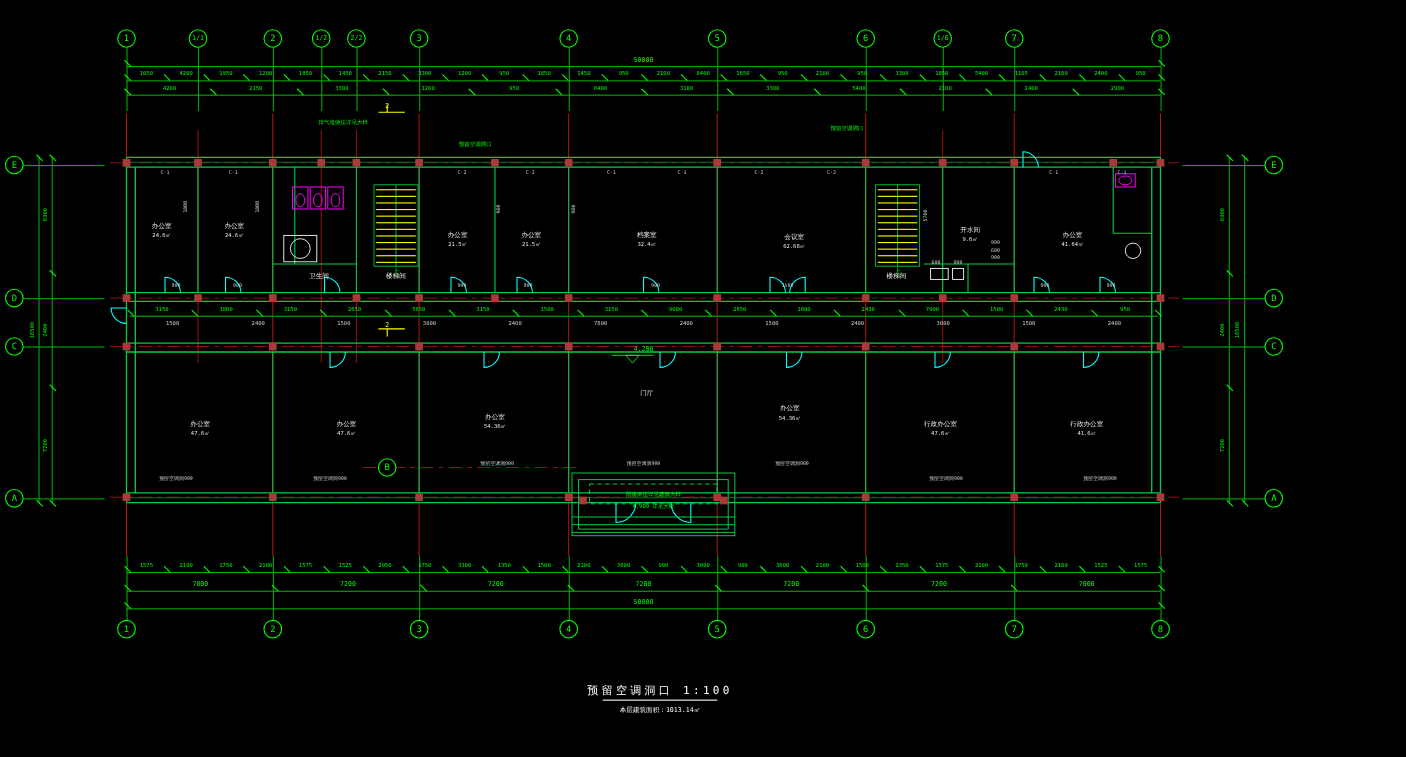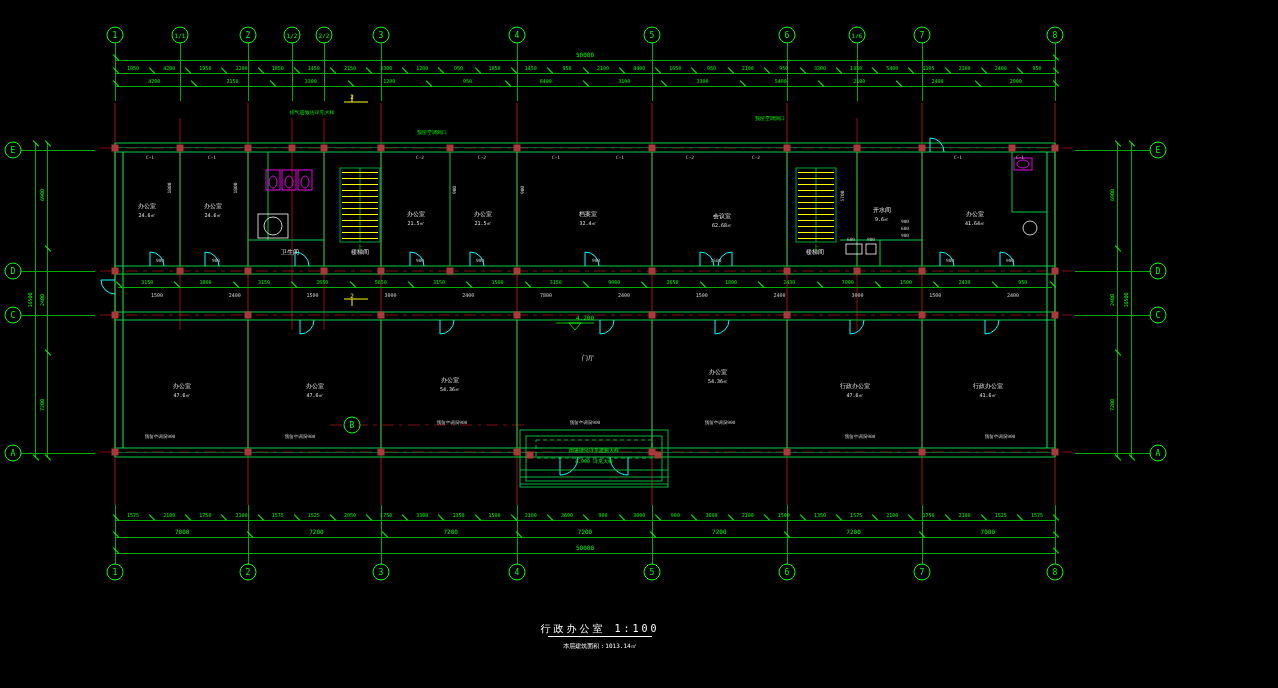--- a/index.html
+++ b/index.html
@@ -81,21 +81,21 @@
 
     <g stroke="#ffff00" stroke-width="1">
       <path d="M344 102 H368 M352 95 V102 M344 299 H368 M352 299 V306"></path>
     </g>
 
     <g stroke="#00ff00" stroke-width="0.8" fill="none">
       <path d="M569 323 H581 L575 330 Z M556 323 H594"></path>
     </g>
   </svg>
 
-  <div class="t" style="left:600px;top:629px;font-size:10px;color:#ffffff;letter-spacing:3px">行政办公室  1:100</div>
+  <div class="t" style="left:600px;top:629px;font-size:10px;color:#ffffff;letter-spacing:3px">预留空调洞口  1:100</div>
   <div class="ln" style="left:548px;top:636px;width:104px;height:1px;background:#ffffff"></div>
   <div class="t" style="left:600px;top:646px;font-size:6px;color:#ffffff">本层建筑面积：1013.14㎡</div>
 <div class="bubble" style="left: 115px; top: 35px; font-size: 8px;">1</div>
     <div class="ln" style="left: 115px; top: 43px; width: 1px; height: 58px; background: rgb(0, 170, 0);"></div>
     <div class="bubble" style="left: 180px; top: 35px; font-size: 6px;">1/1</div>
     <div class="ln" style="left: 180px; top: 43px; width: 1px; height: 58px; background: rgb(0, 170, 0);"></div>
     <div class="bubble" style="left: 248px; top: 35px; font-size: 8px;">2</div>
     <div class="ln" style="left: 248px; top: 43px; width: 1px; height: 58px; background: rgb(0, 170, 0);"></div>
     <div class="bubble" style="left: 292px; top: 35px; font-size: 6px;">1/2</div>
     <div class="ln" style="left: 292px; top: 43px; width: 1px; height: 58px; background: rgb(0, 170, 0);"></div>

